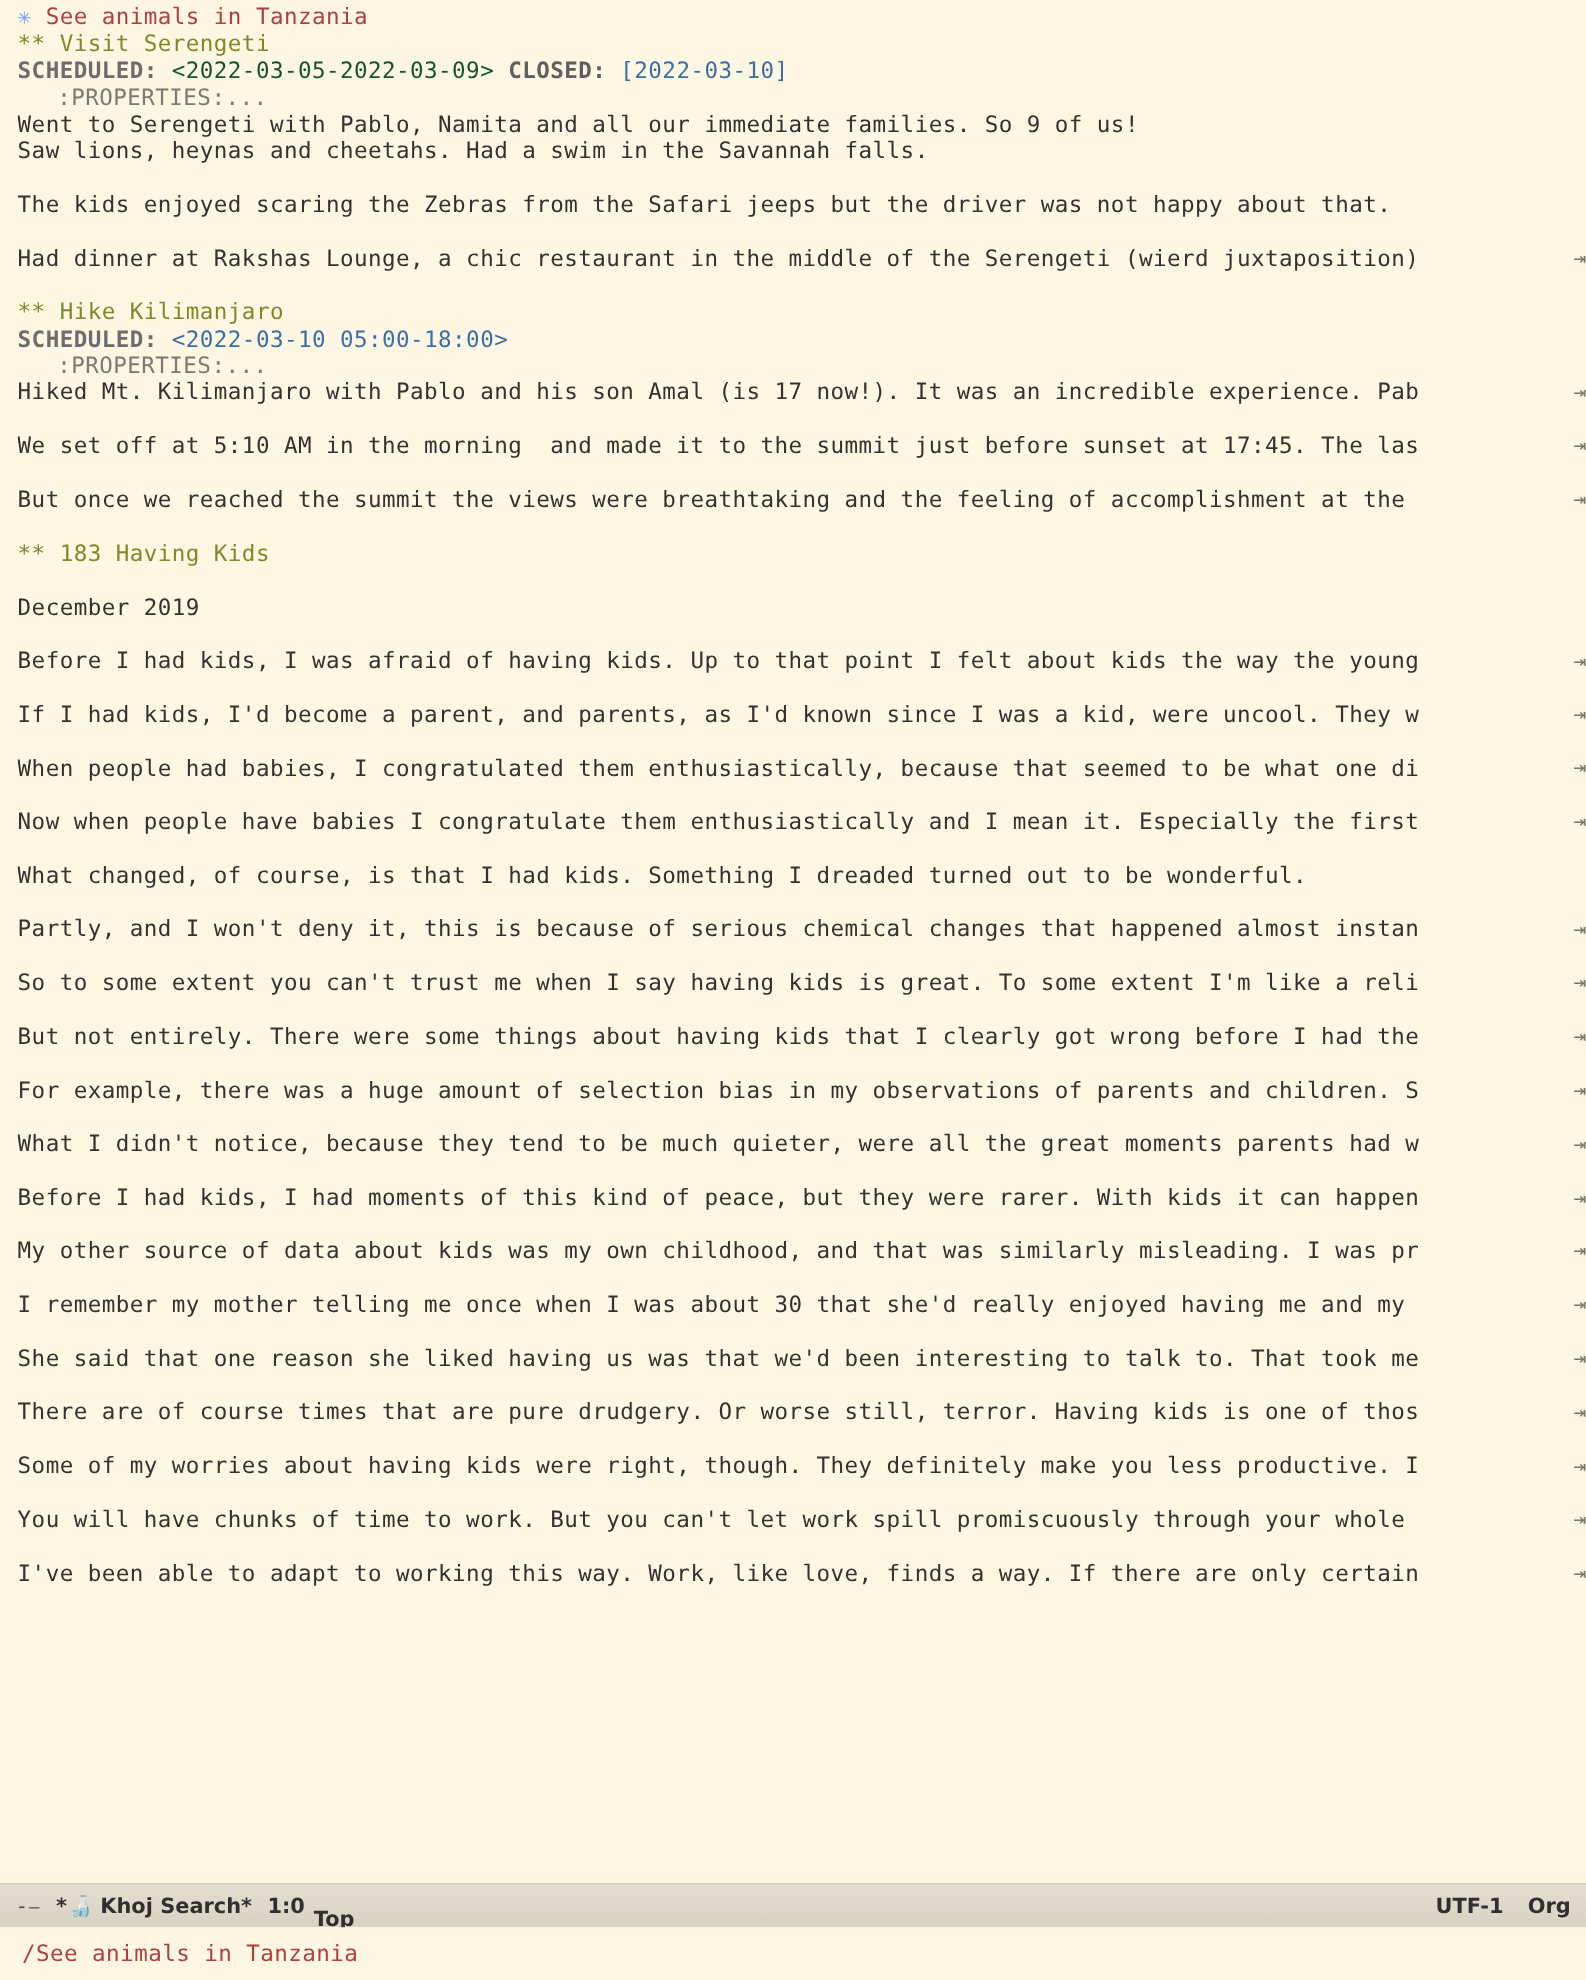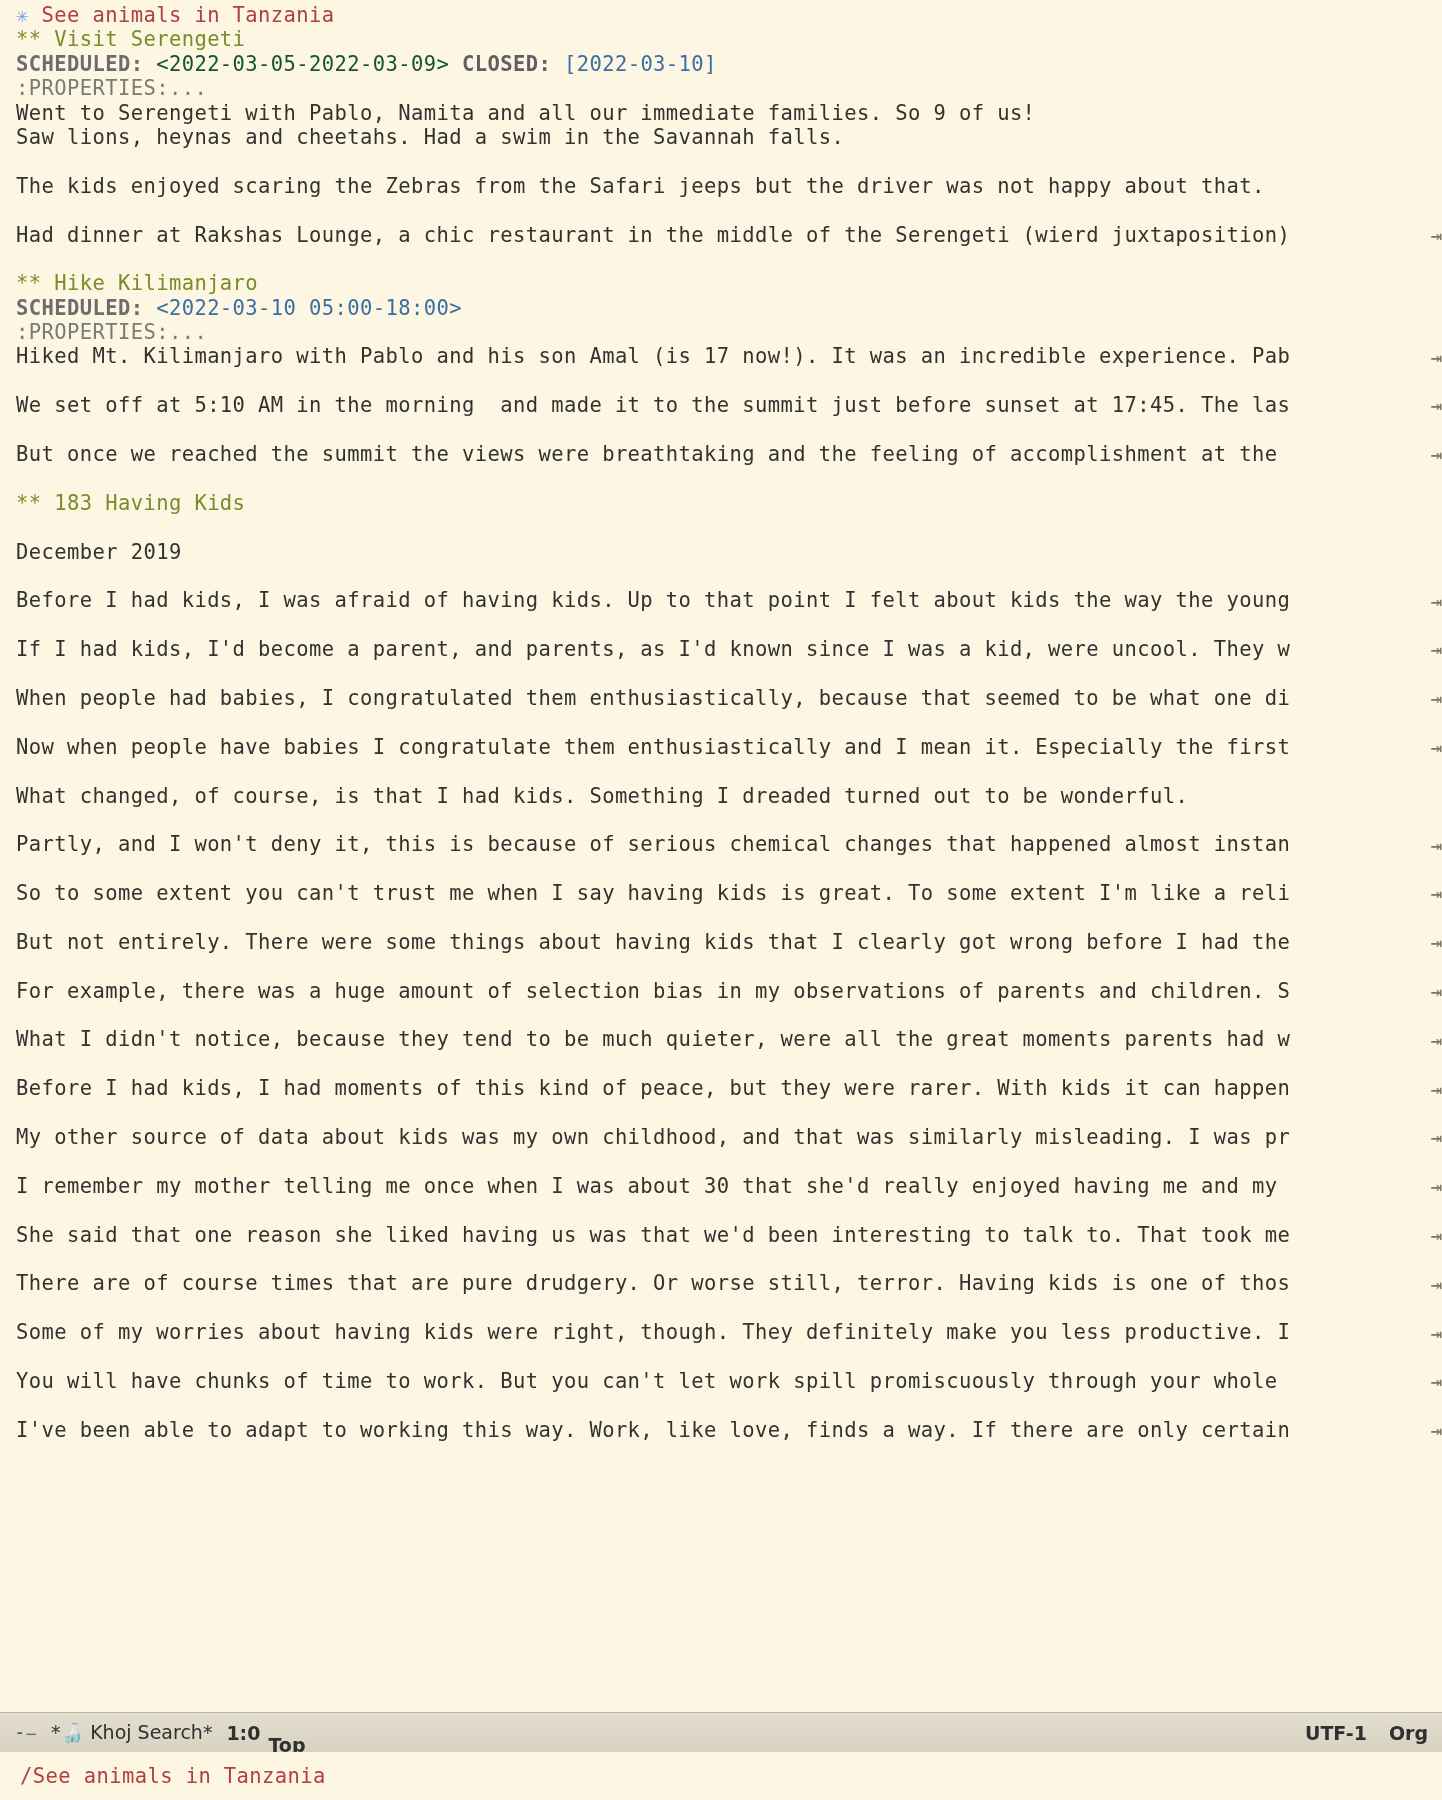--- a/index.html
+++ b/index.html
@@ -109,42 +109,42 @@
     line-height: 24.4px;
   }
 
   
   .h1        { color: #b03f3f; }
   .h2        { color: #7a8b2a; }
   .kw        { color: #6c6c6c; font-weight: bold; }
   .kw2       { color: #5f5f5f; font-weight: bold; }
   .ts        { color: #14532d; margin-top: 24px; }
   .ts-link   { color: #3a6ea5; }
-  .props     { color: #7b7b73; }
+  .props     { color: #7b7b73; margin-left: 36px; }
   .bullet    { color: #6c9ef8; }
   .star      { color: #7a8b2a; }
   .body      { color: #33322e; }
 
   
   .modeline {
     height: 40px;
     min-height: 40px;
     background: linear-gradient(180deg, #e3ded0 0%, #d8d2c2 100%);
     border-top: 1px solid #bdb7a6;
     display: flex;
     align-items: center;
     font-family: "DejaVu Sans", sans-serif;
     font-size: 19px;
     color: #2f2f2f;
     padding: 0 14px;
     box-sizing: border-box;
   }
   .ml-left { display: flex; align-items: center; gap: 0; }
   .ml-bars { color: #55524a; letter-spacing: 1px; margin-right: 14px; font-family: "DejaVu Sans Mono", monospace; }
-  .ml-buf { font-weight: normal; margin-right: 14px; text-align: right; }
+  .ml-buf { font-weight: bold; margin-right: 14px; text-align: right; }
   .ml-emoji { font-size: 19px; }
   .ml-pos { font-weight: bold; margin-right: 8px; }
   .ml-top { font-weight: bold; margin-top: 24px; }
   .ml-right { margin-left: auto; display: flex; gap: 22px; font-weight: bold; }
 
   
   .minibuffer {
     height: 48px;
     min-height: 48px;
     background: #fdf6e3;

